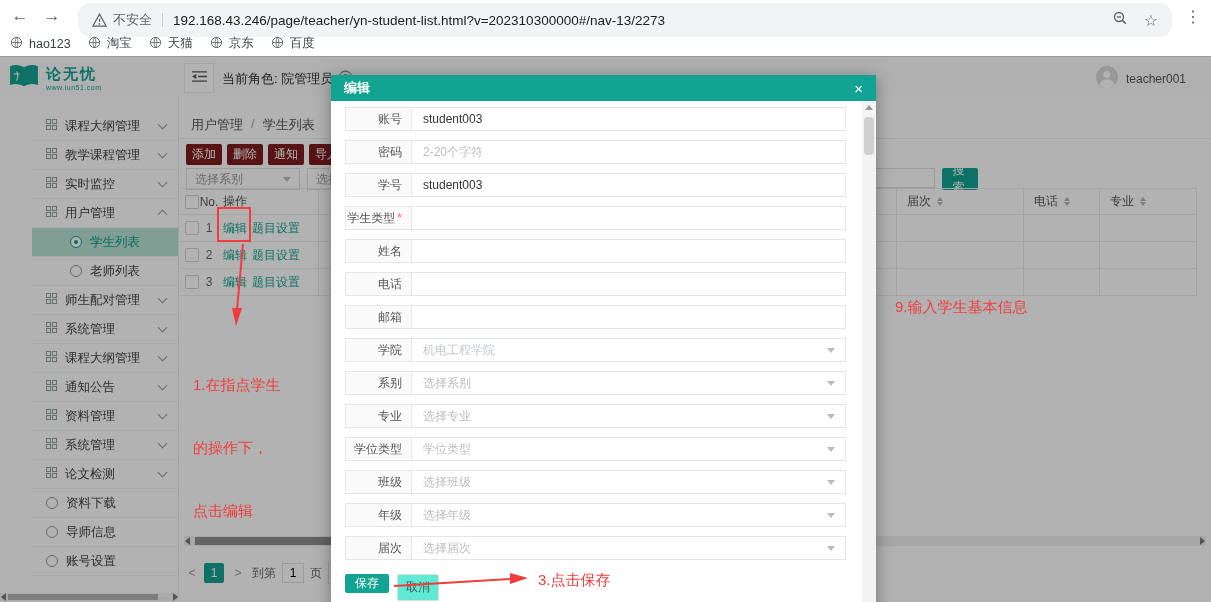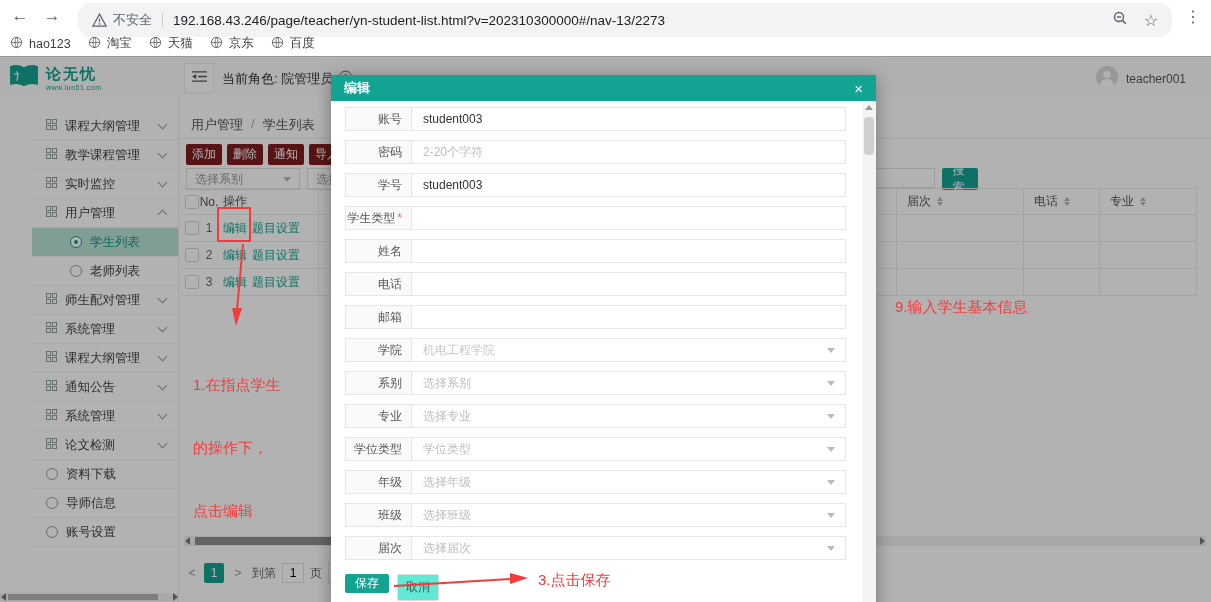--- a/index.html
+++ b/index.html
@@ -376,20 +376,30 @@
         <span class="lbl">通知公告</span>
         <span class="chev down"></span>
       </div>
       <div class="side-item">
         <span><svg width="11" height="11" viewBox="0 0 12 12">
               <rect x="0.5" y="0.5" width="4.5" height="4.5" fill="none" stroke="#8a9a94"></rect>
               <rect x="7" y="0.5" width="4.5" height="4.5" fill="none" stroke="#8a9a94"></rect>
               <rect x="0.5" y="7" width="4.5" height="4.5" fill="none" stroke="#8a9a94"></rect>
               <rect x="7" y="7" width="4.5" height="4.5" fill="none" stroke="#8a9a94"></rect>
             </svg></span>
+        <span class="lbl">资料管理</span>
+        <span class="chev down"></span>
+      </div>
+      <div class="side-item">
+        <span><svg width="11" height="11" viewBox="0 0 12 12">
+              <rect x="0.5" y="0.5" width="4.5" height="4.5" fill="none" stroke="#8a9a94"></rect>
+              <rect x="7" y="0.5" width="4.5" height="4.5" fill="none" stroke="#8a9a94"></rect>
+              <rect x="0.5" y="7" width="4.5" height="4.5" fill="none" stroke="#8a9a94"></rect>
+              <rect x="7" y="7" width="4.5" height="4.5" fill="none" stroke="#8a9a94"></rect>
+            </svg></span>
         <span class="lbl">系统管理</span>
         <span class="chev down"></span>
       </div>
       <div class="side-item">
         <span><svg width="11" height="11" viewBox="0 0 12 12">
               <rect x="0.5" y="0.5" width="4.5" height="4.5" fill="none" stroke="#8a9a94"></rect>
               <rect x="7" y="0.5" width="4.5" height="4.5" fill="none" stroke="#8a9a94"></rect>
               <rect x="0.5" y="7" width="4.5" height="4.5" fill="none" stroke="#8a9a94"></rect>
               <rect x="7" y="7" width="4.5" height="4.5" fill="none" stroke="#8a9a94"></rect>
             </svg></span>
@@ -595,30 +605,30 @@
             </span>
         </div>
         <div class="frow">
           <span class="flabel">学位类型</span>
           <span class="fvalue ph">
               <span>学位类型</span>
               <span class="tri-down"></span>
             </span>
         </div>
         <div class="frow">
+          <span class="flabel">班级</span>
+          <span class="fvalue ph">
+              <span>选择班级</span>
+              <span class="tri-down"></span>
+            </span>
+        </div>
+        <div class="frow">
           <span class="flabel">年级</span>
           <span class="fvalue ph">
               <span>选择年级</span>
-              <span class="tri-down"></span>
-            </span>
-        </div>
-        <div class="frow">
-          <span class="flabel">班级</span>
-          <span class="fvalue ph">
-              <span>选择班级</span>
               <span class="tri-down"></span>
             </span>
         </div>
         <div class="frow">
           <span class="flabel">届次</span>
           <span class="fvalue ph">
               <span>选择届次</span>
               <span class="tri-down"></span>
             </span>
         </div>

